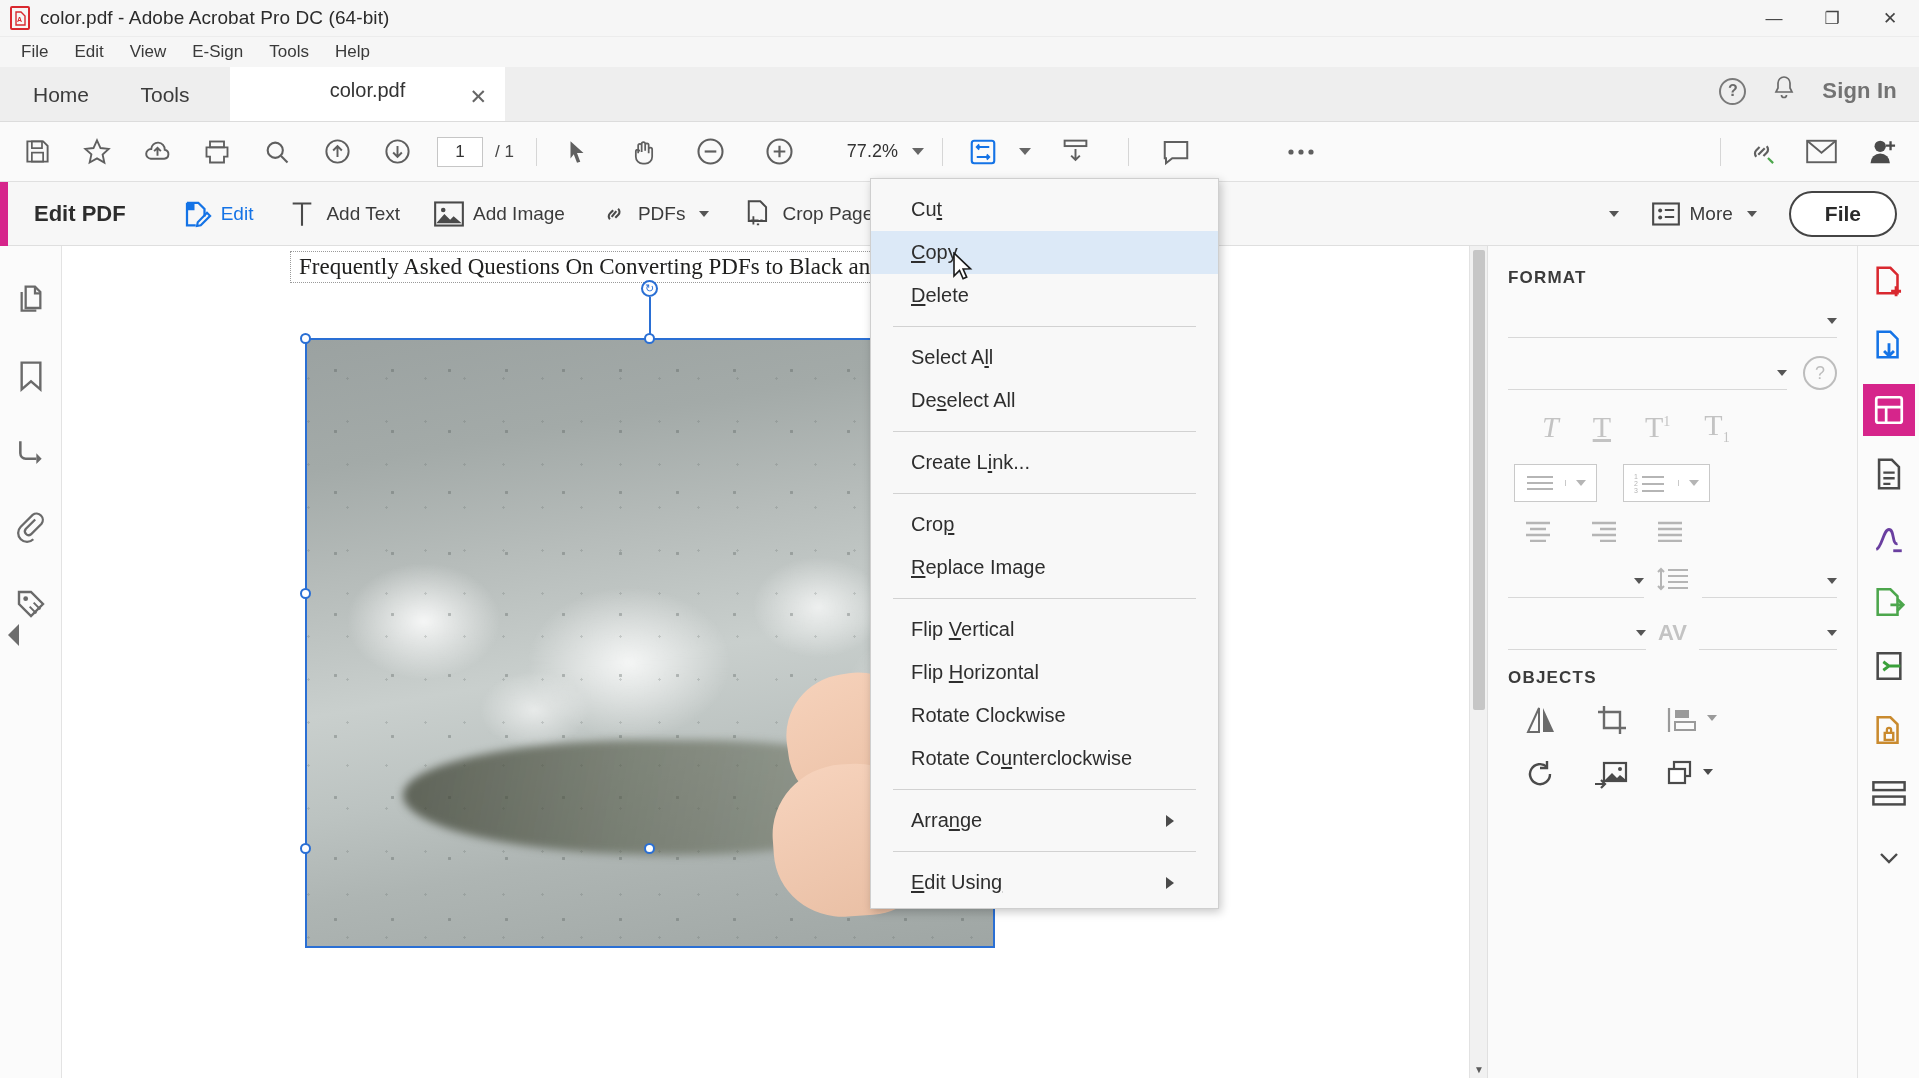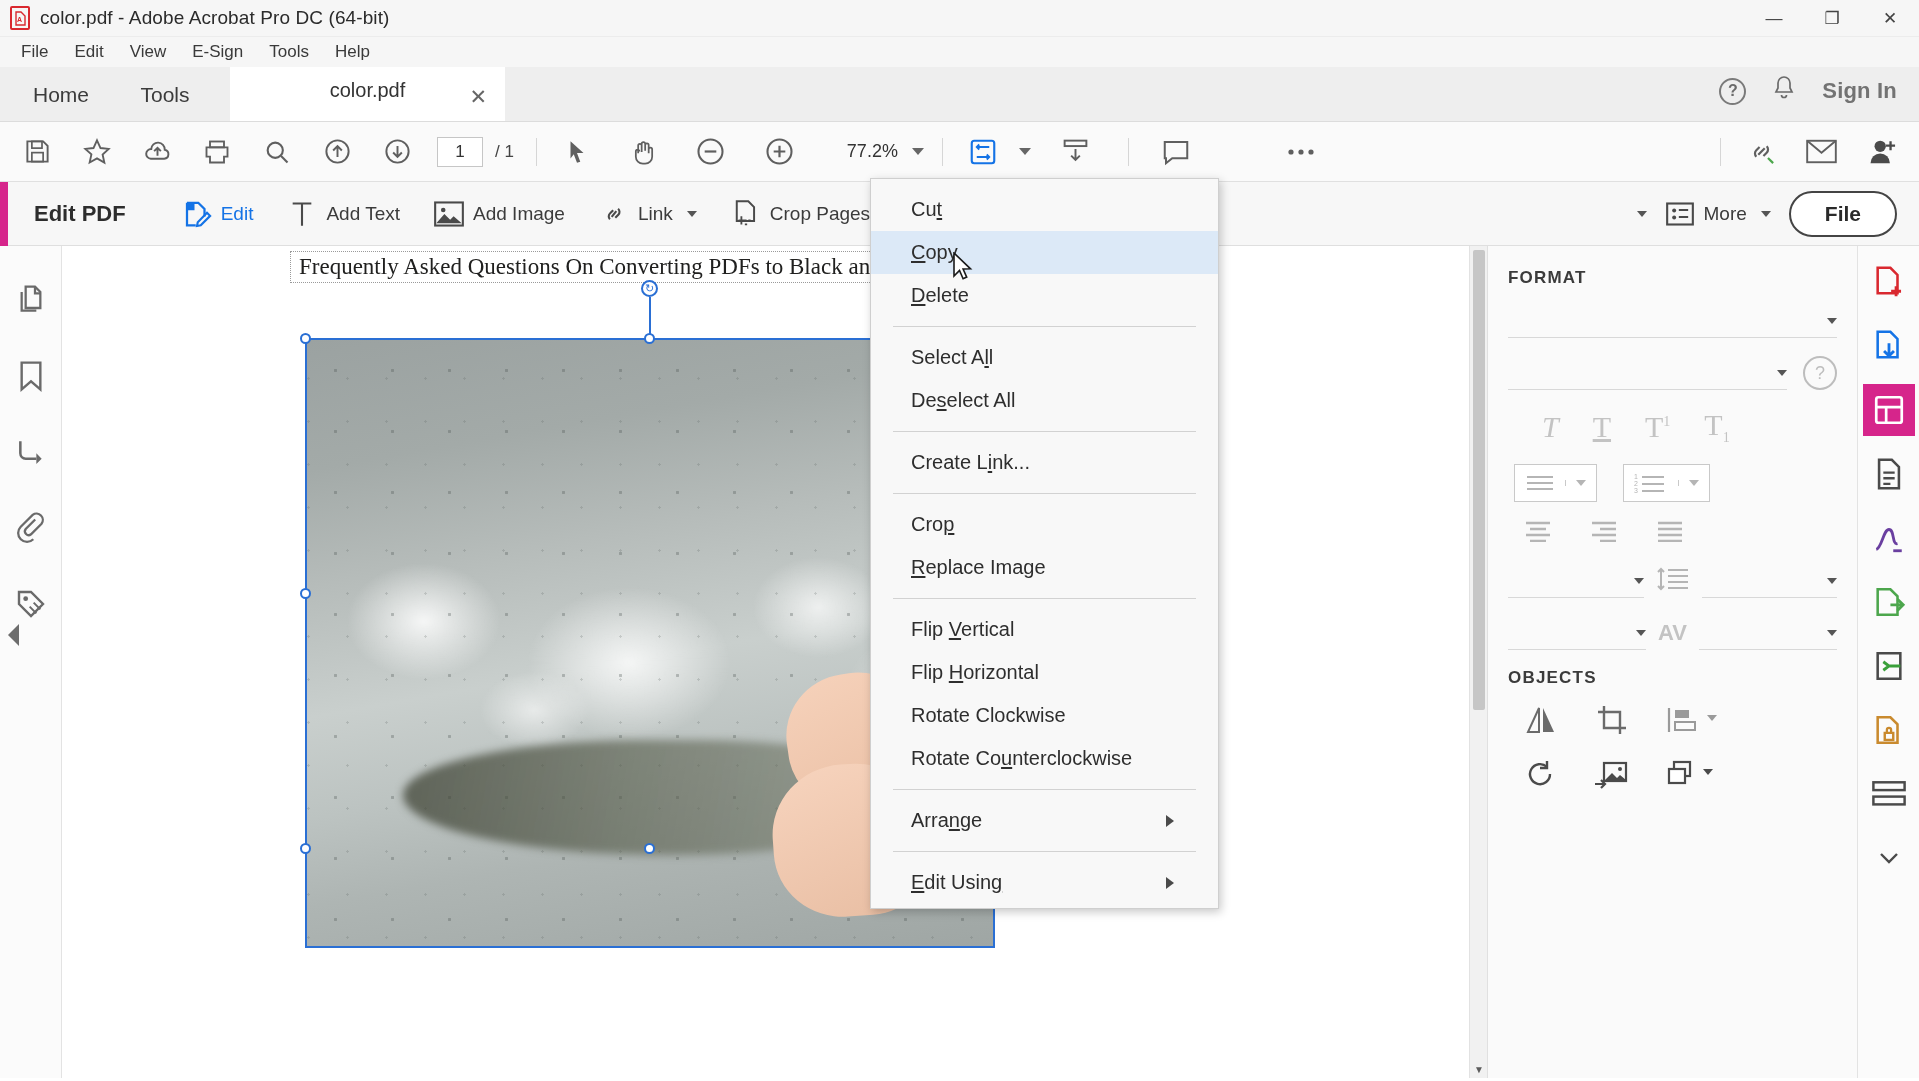--- a/index.html
+++ b/index.html
@@ -98,21 +98,21 @@
   .et {
     display:flex; align-items:center; gap:9px; margin-left:34px;
     font-size:19px; color:#3b3b3b;
   }
   .et.active { color:#1473e6; }
   .et-ico { width:30px; height:30px; display:flex; align-items:center; justify-content:center; }
   .mini-caret {
     width:0;height:0;border-left:5px solid transparent;border-right:5px solid transparent;
     border-top:6px solid #555; margin-left:5px;
   }
-  .editbar-right { position:absolute; right:22px; display:flex; align-items:center; gap:18px; }
+  .editbar-right { position:absolute; right:22px; display:flex; align-items:center; gap:32px; }
   .close-btn {
     border:2px solid #444; border-radius:30px; padding:9px 34px;
     font-size:21px; font-weight:bold; color:#2a2a2a; background:#fff;
   }
 
   
   .bodyarea { position:relative; height:832px; display:flex; background:#ffffff; }
   .leftrail {
     width:62px; background:#fbfbfb; border-right:1px solid #e3e3e3;
     display:flex; flex-direction:column; align-items:center; padding-top:34px; gap:36px;
@@ -457,21 +457,21 @@
       </span>
       <span>Add Image</span>
     </div>
 
     <div class="et">
       <span class="et-ico">
         <svg width="28" height="28" viewBox="0 0 24 24">
             <path d="M10 14.5l4-5M8.5 16.5a3.6 3.6 0 01.2-5.2l2.6-2.6M15.5 7.5a3.6 3.6 0 01.2 5.2l-2.6 2.6" fill="none" stroke="#4a4a4a" stroke-width="1.8"></path>
           </svg>
       </span>
-      <span>Link</span>
+      <span>PDFs</span>
       <span class="mini-caret"></span>
     </div>
 
     <div class="et">
       <span class="et-ico">
         <svg width="28" height="30" viewBox="0 0 24 26">
             <path d="M4 2h10l5 5v12H4z" fill="none" stroke="#4a4a4a" stroke-width="1.7"></path>
             <path d="M8 15v7M5.5 18.5h7M14 18.5h2M11 22h2" fill="none" stroke="#4a4a4a" stroke-width="1.6"></path>
           </svg>
       </span>

